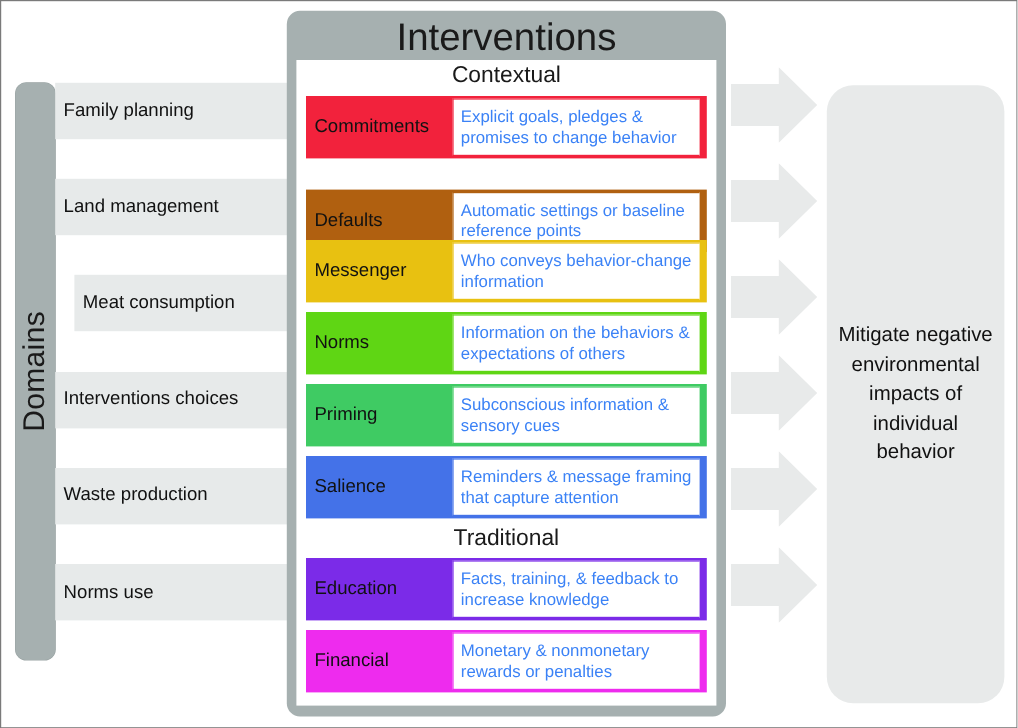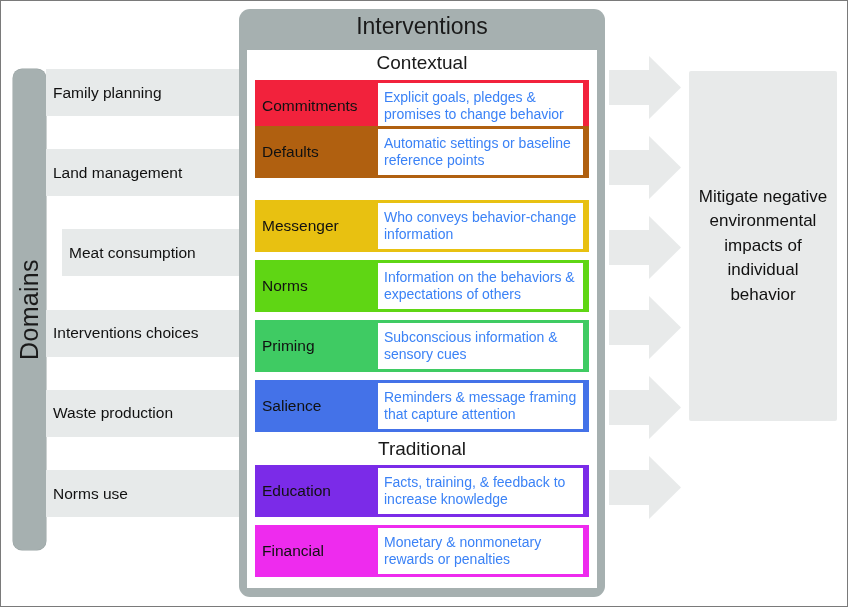--- a/index.html
+++ b/index.html
@@ -81,21 +81,21 @@
     background: #a6b0b0;
     border-radius: 11px;
     box-sizing: border-box;
   }
   #interventions-title {
     position: absolute;
     left: 0;
     top: 4px;
     width: 366px;
     text-align: center;
-    font-size: 23px;
+    font-size: 32px;
     color: #1a1a1a;
   }
   #interventions-inner {
     position: absolute;
     left: 8px;
     top: 41px;
     width: 350px;
     height: 538px;
     background: #ffffff;
     box-sizing: border-box;
@@ -153,23 +153,23 @@
     height: 63px;
   }
   .arrow svg { display: block; }
 
   
   #outcome-box {
     position: absolute;
     left: 688px;
     top: 70px;
     width: 148px;
-    height: 350px;
+    height: 515px;
     background: #e8eaea;
-    border-radius: 2px;
+    border-radius: 22px;
     display: flex;
     align-items: center;
     justify-content: center;
     box-sizing: border-box;
   }
   #outcome-text {
     text-align: center;
     font-size: 17px;
     line-height: 1.44;
     color: #111111;
@@ -208,21 +208,21 @@
 
   <div id="interventions-panel">
     <div id="interventions-title">Interventions</div>
     <div id="interventions-inner">
         <div class="section-header" style="top: 2px;">Contextual</div>
         <div class="section-header" style="top: 388px;">Traditional</div>
         <div class="int-row" style="top: 30px; background: rgb(242, 34, 60);">
           <div class="int-label">Commitments</div>
           <div class="int-desc" style="border-color: rgb(242, 34, 60);">Explicit goals, pledges &amp; promises to change behavior</div>
         </div>
-        <div class="int-row" style="top: 76px; background: rgb(176, 96, 16);">
+        <div class="int-row" style="top: 108px; background: rgb(176, 96, 16);">
           <div class="int-label">Defaults</div>
           <div class="int-desc" style="border-color: rgb(176, 96, 16);">Automatic settings or baseline reference points</div>
         </div>
         <div class="int-row" style="top: 150px; background: rgb(232, 193, 17);">
           <div class="int-label">Messenger</div>
           <div class="int-desc" style="border-color: rgb(232, 193, 17);">Who conveys behavior-change information</div>
         </div>
         <div class="int-row" style="top: 270px; background: rgb(63, 203, 99);">
           <div class="int-label">Priming</div>
           <div class="int-desc" style="border-color: rgb(63, 203, 99);">Subconscious information &amp; sensory cues</div>

